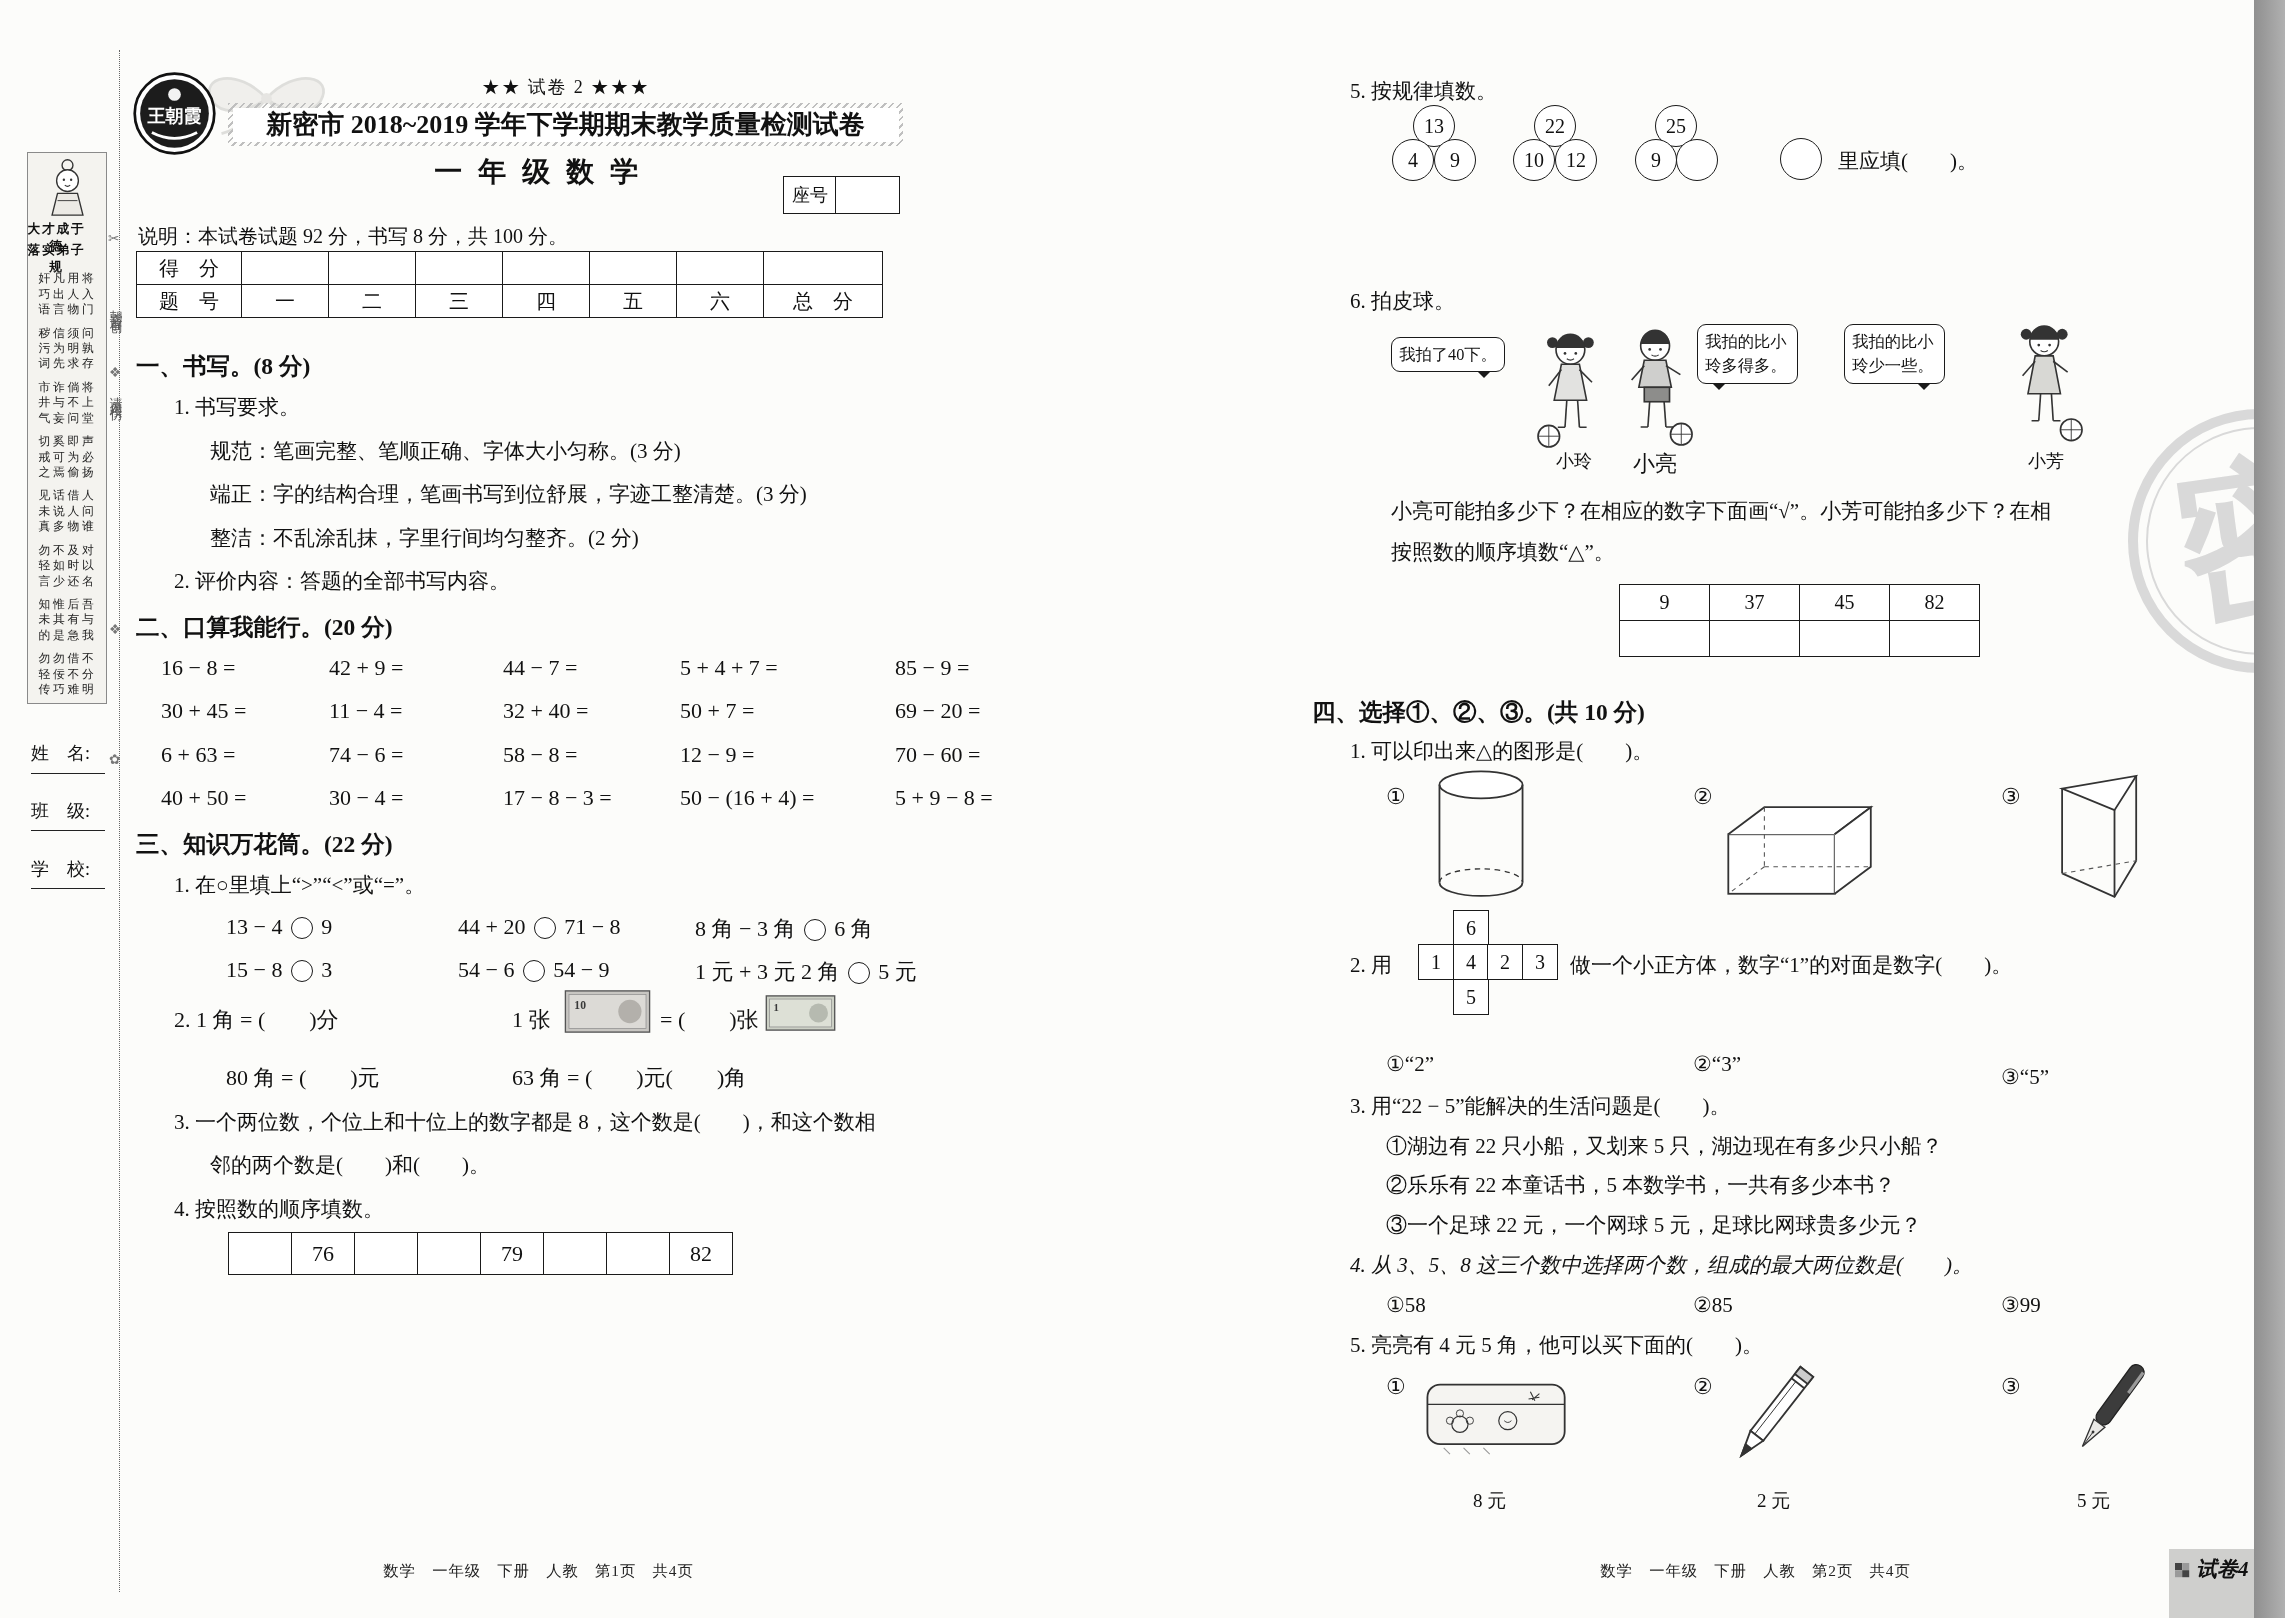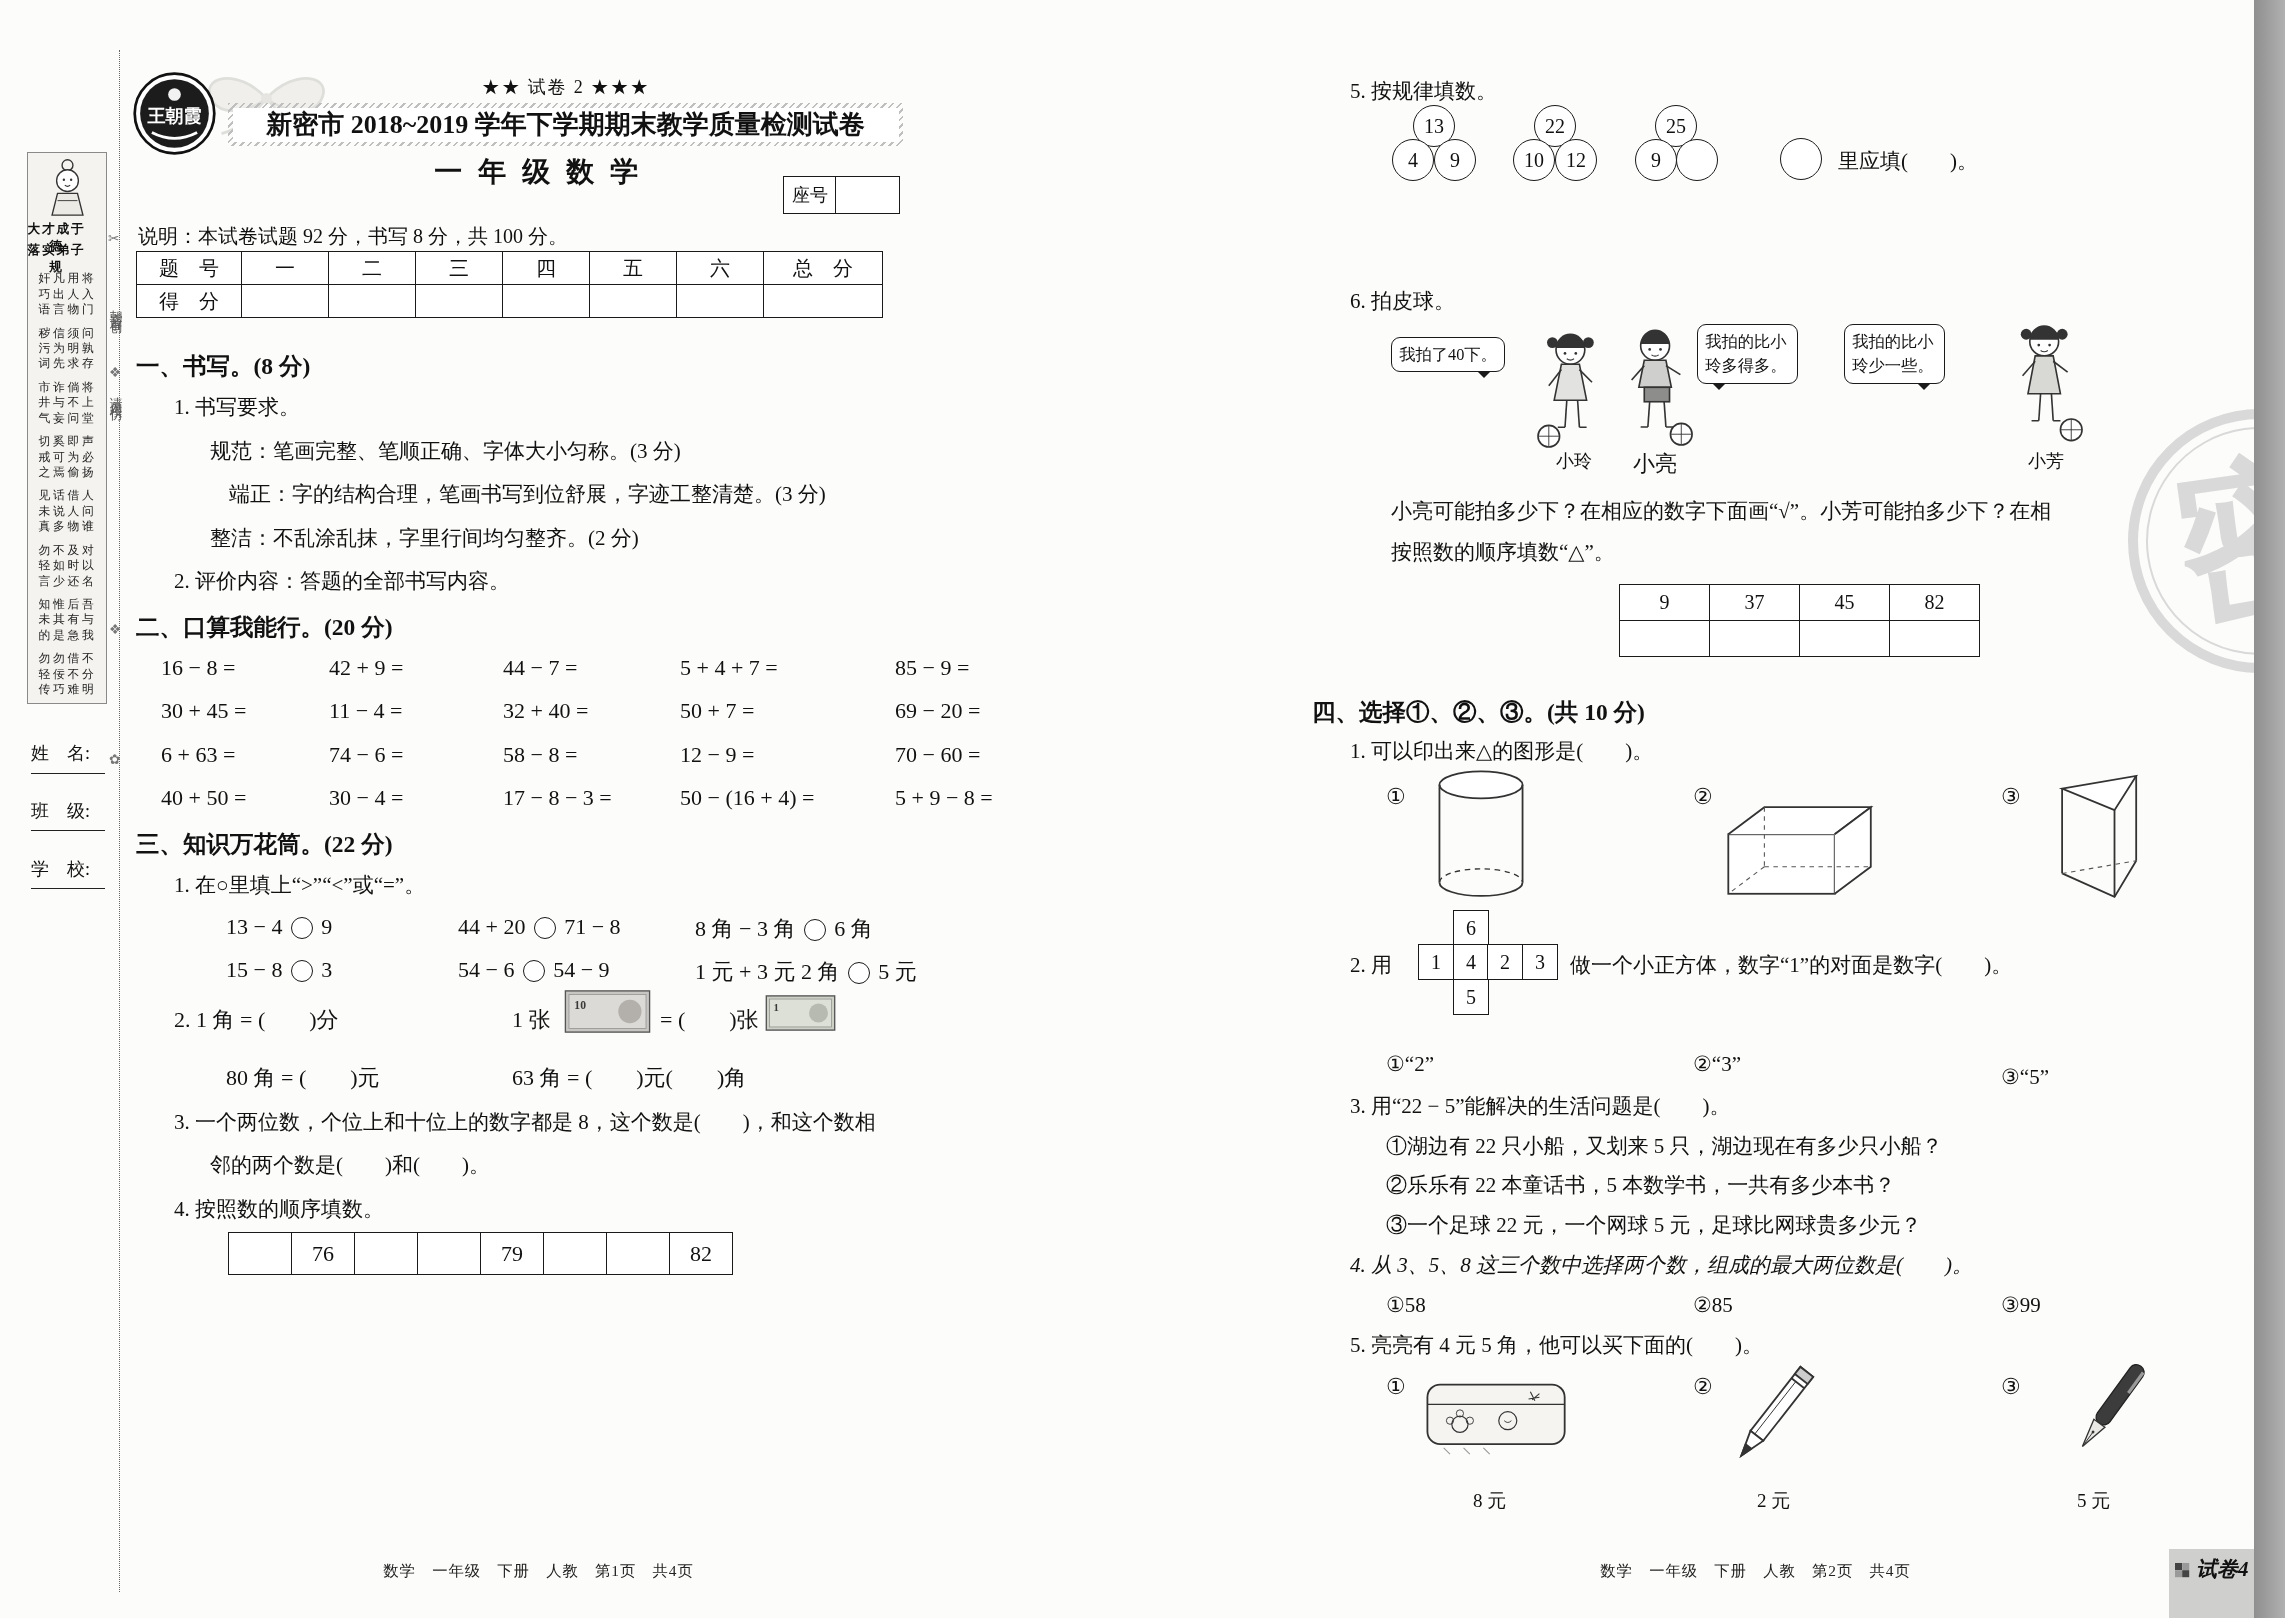--- a/index.html
+++ b/index.html
@@ -149,46 +149,46 @@
         <col style="width:87px">
         <col style="width:87px">
         <col style="width:87px">
         <col style="width:87px">
         <col style="width:87px">
         <col style="width:87px">
         <col style="width:119px">
       </colgroup>
     <tbody>
         <tr>
+      <td>得　分</td>
+      <td></td>
+          <td></td>
+      <td></td>
+          <td></td>
+      <td></td>
+          <td></td>
+      <td></td>
+    </tr>
+    <tr>
       <td>题　号</td>
       <td>一</td>
       <td>二</td>
       <td>三</td>
       <td>四</td>
       <td>五</td>
       <td>六</td>
       <td>总　分</td>
     </tr>
-    <tr>
-      <td>得　分</td>
-      <td></td>
-          <td></td>
-      <td></td>
-          <td></td>
-      <td></td>
-          <td></td>
-      <td></td>
-    </tr>
   </tbody>
     </table>
 
   <div class="t sec" style="left:136px;top:351px;">一、书写。(8 分)</div>
   <div class="t" style="left:174px;top:394px;">1. 书写要求。</div>
   <div class="t" style="left:210px;top:438px;">规范：笔画完整、笔顺正确、字体大小匀称。(3 分)</div>
-  <div class="t" style="left:210px;top:481px;margin-left:19px;">端正：字的结构合理，笔画书写到位舒展，字迹工整清楚。(3 分)</div>
+  <div class="t" style="left:210px;top:481px;">端正：字的结构合理，笔画书写到位舒展，字迹工整清楚。(3 分)</div>
   <div class="t" style="left:210px;top:525px;">整洁：不乱涂乱抹，字里行间均匀整齐。(2 分)</div>
   <div class="t" style="left:174px;top:568px;">2. 评价内容：答题的全部书写内容。</div>
 
   <div class="t sec" style="left:136px;top:612px;">二、口算我能行。(20 分)</div>
   <div class="orow" style="top:655px;">
     <span>16 − 8 =</span>
       <span>42 + 9 =</span>
       <span>44 − 7 =</span>
       <span>5 + 4 + 7 =</span>
       <span>85 − 9 =</span>

